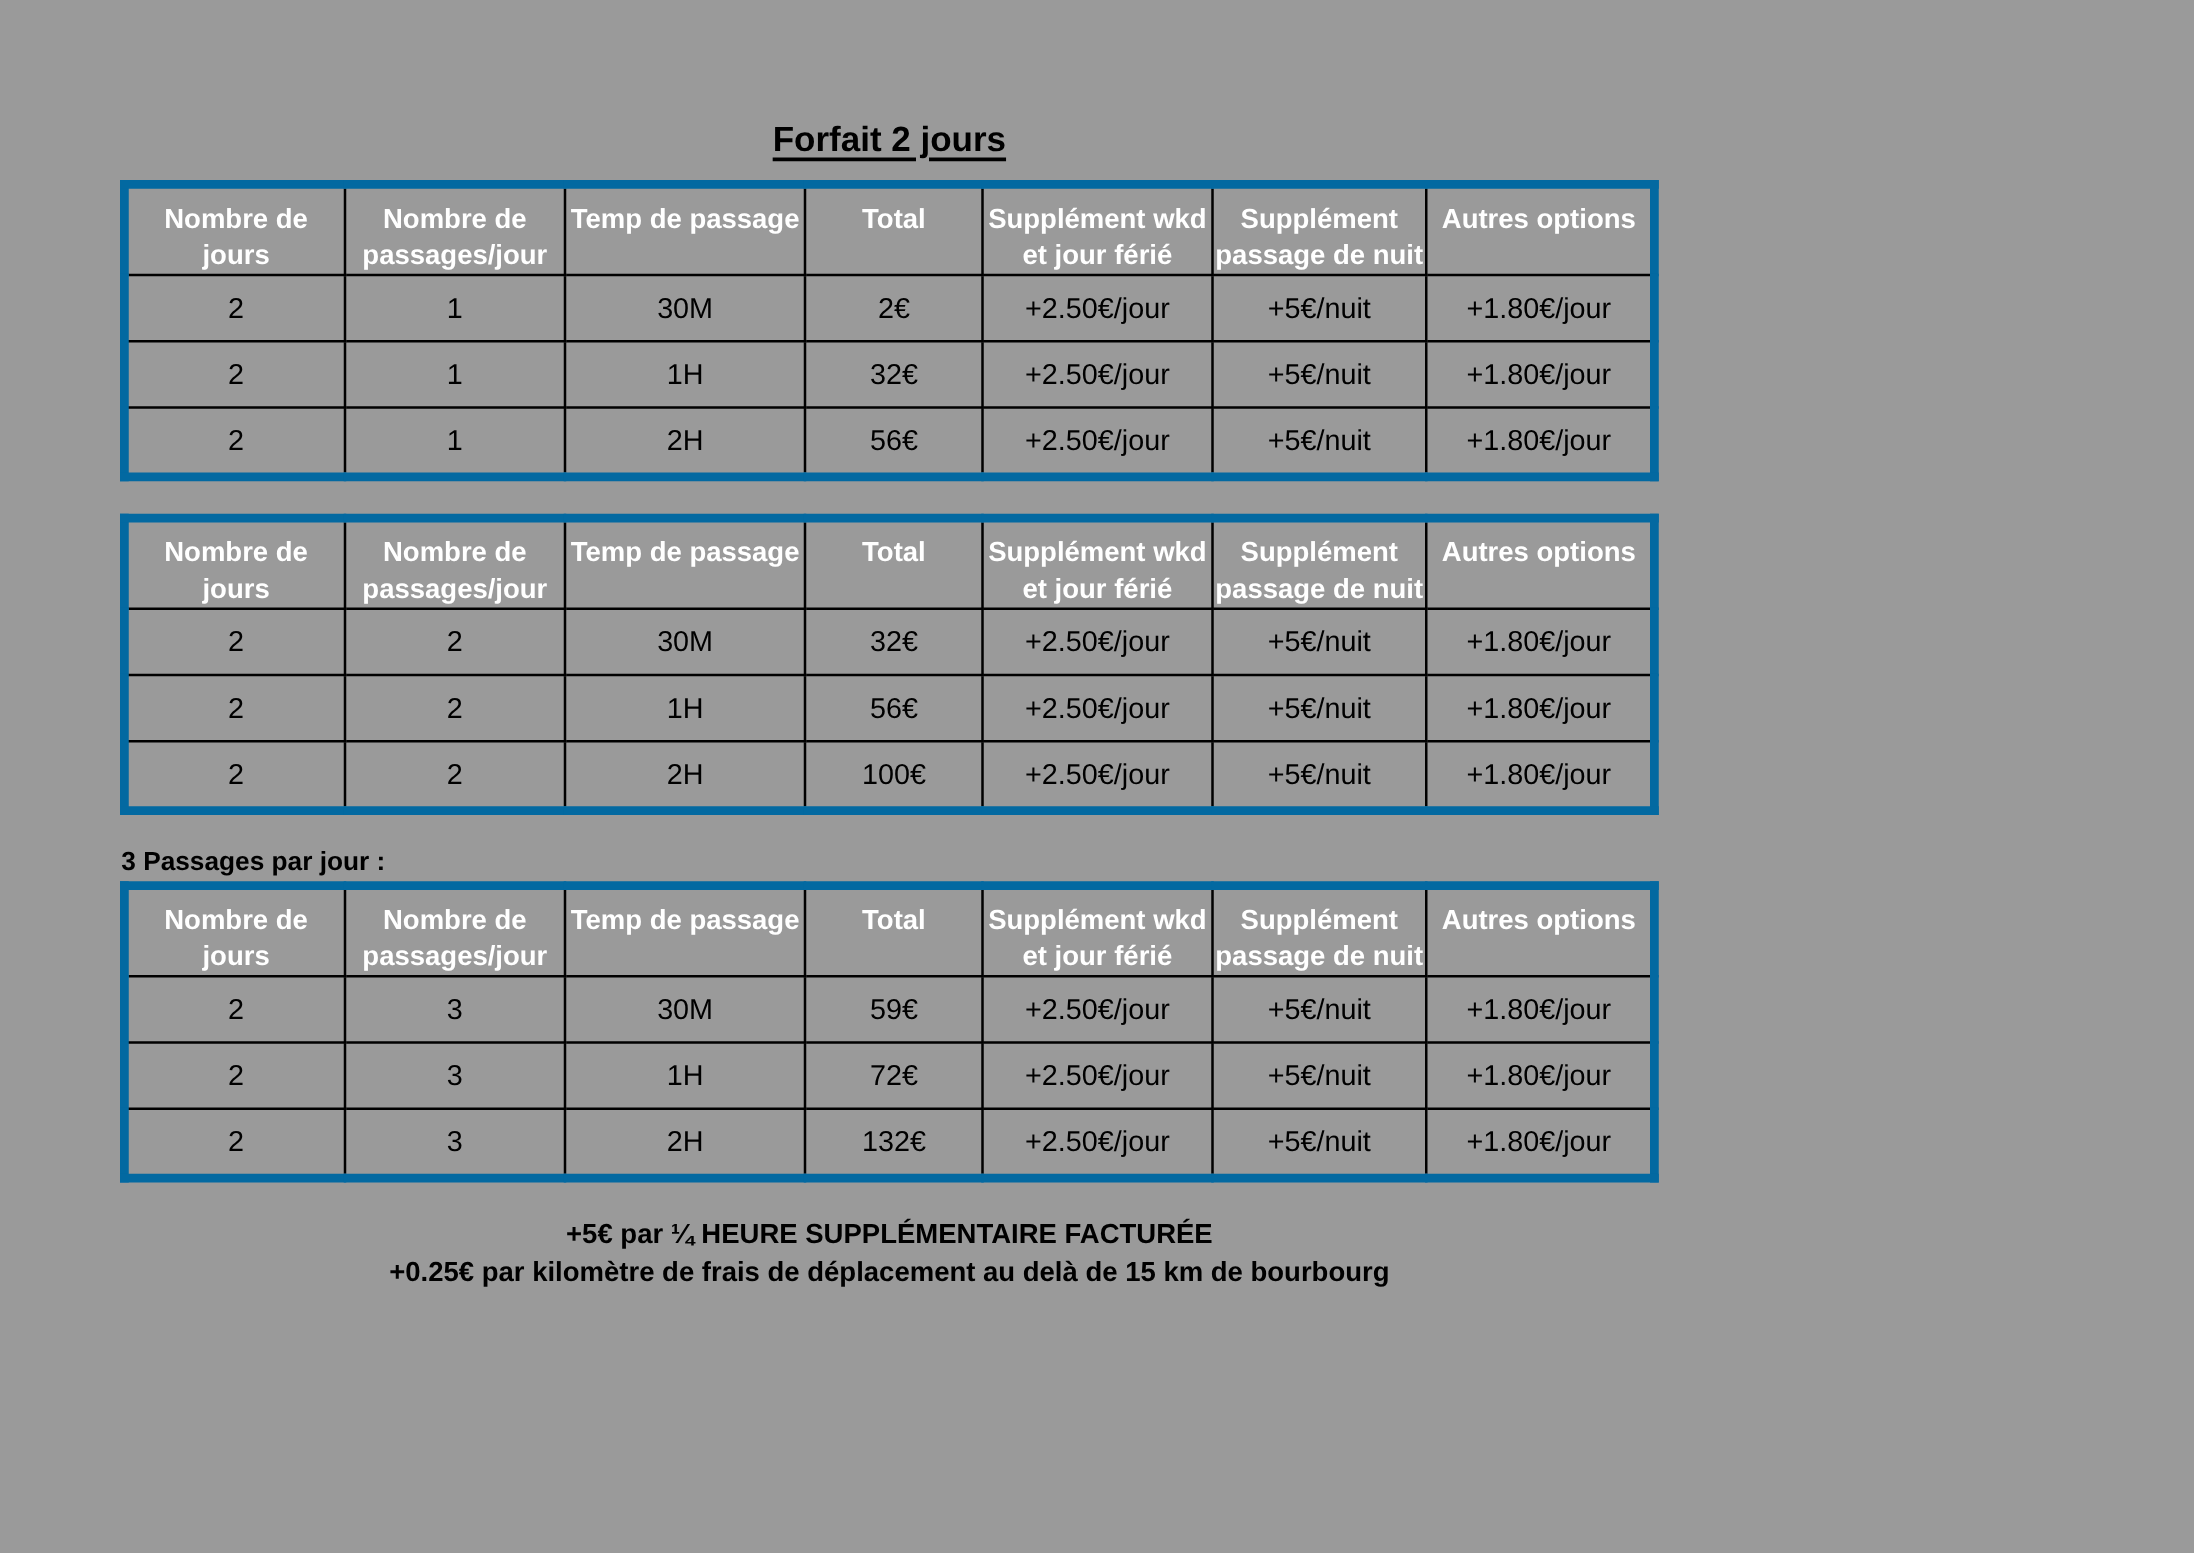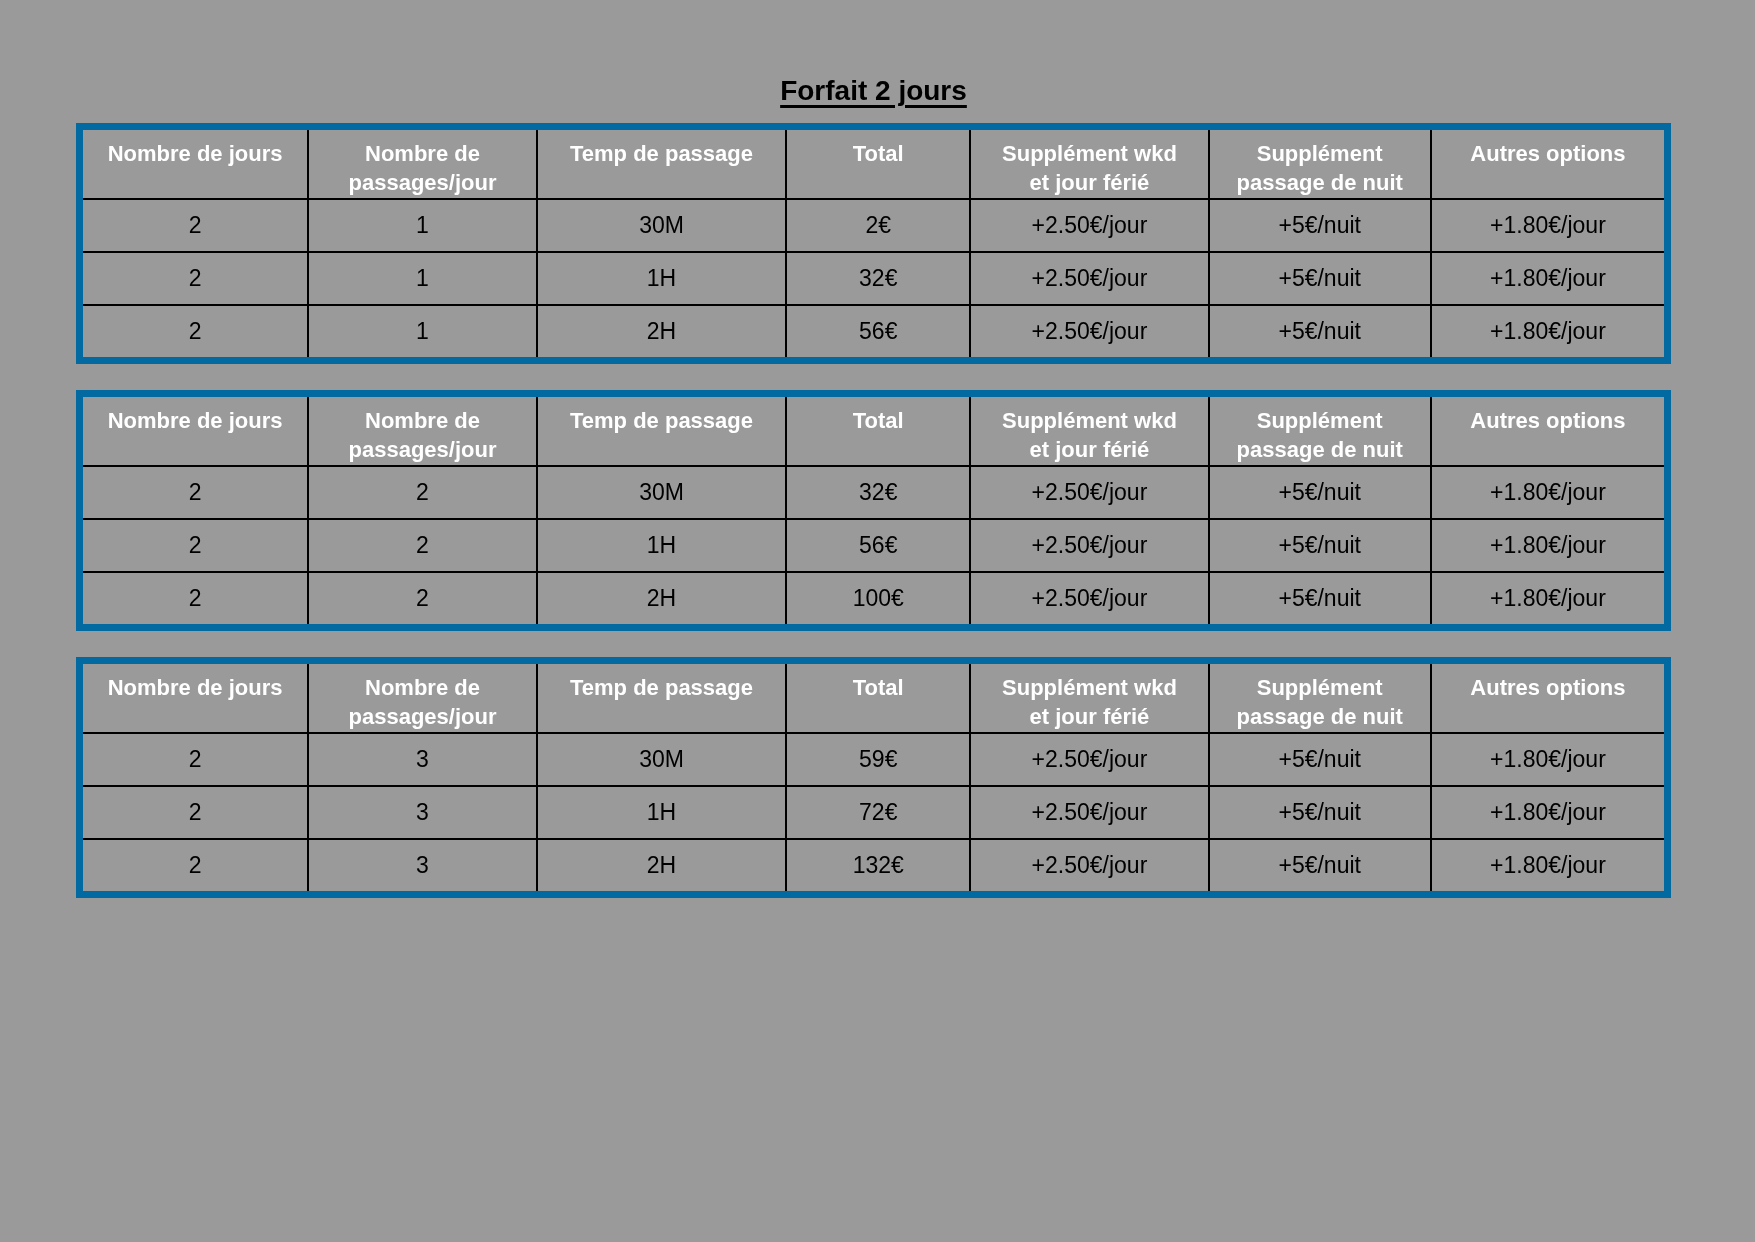--- a/index.html
+++ b/index.html
@@ -11,23 +11,23 @@
     font-family: "Liberation Sans", sans-serif;
     color: #000;
   }
   .page {
     position: relative;
     width: 1755px;
     height: 1242px;
     overflow: hidden;
   }
   .content {
-    width: 1595px;
-    margin-left: 76px;
-    padding-top: 75px;
+    width: 1231px;
+    margin-left: 96px;
+    padding-top: 96px;
   }
   .title {
     margin: 0 0 16px 0;
     text-align: center;
     font-size: 28px;
     font-weight: bold;
     text-decoration: underline;
     text-decoration-thickness: 3px;
     text-underline-offset: 5px;
   }
@@ -193,20 +193,21 @@
                 <td>100€</td>
                 <td>+2.50€/jour</td>
                 <td>+5€/nuit</td>
                 <td>+1.80€/jour</td>
               </tr>
             </tbody>
     </table>
   </section>
 
   <section class="pricing-section">
+    <h2 class="section-label">3 Passages par jour :</h2>
     <table class="pricing-table">
       <colgroup>
               <col style="width: 14.4%;">
               <col style="width: 14.4%;">
               <col style="width: 15.7%;">
               <col style="width: 11.6%;">
               <col style="width: 15%;">
               <col style="width: 14%;">
               <col style="width: 14.9%;">
             </colgroup>
@@ -249,14 +250,18 @@
                 <td>2H</td>
                 <td>132€</td>
                 <td>+2.50€/jour</td>
                 <td>+5€/nuit</td>
                 <td>+1.80€/jour</td>
               </tr>
             </tbody>
     </table>
   </section>
 </div>
+    <div class="footnotes">
+      <p>+5€ par ¼ HEURE SUPPLÉMENTAIRE FACTURÉE</p>
+      <p>+0.25€ par kilomètre de frais de déplacement au delà de 15 km de bourbourg</p>
+    </div>
   </div>
 </div>
 
 </body></html>

